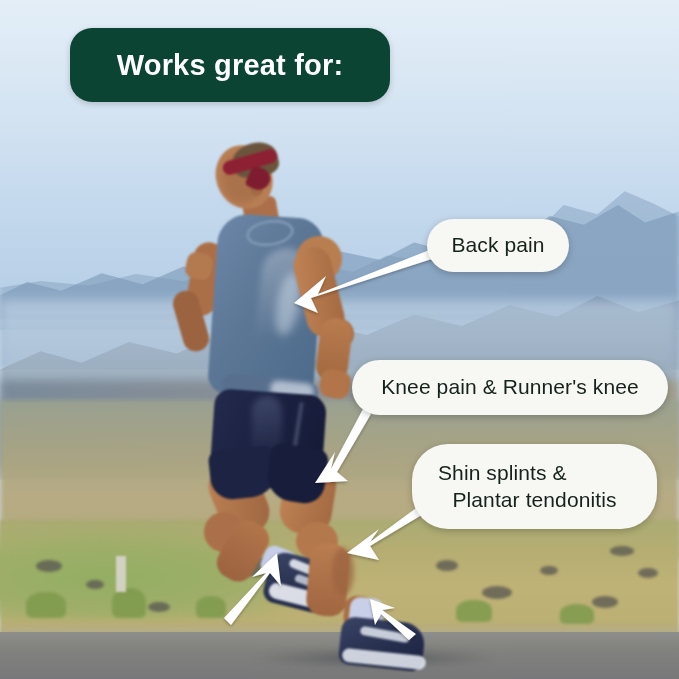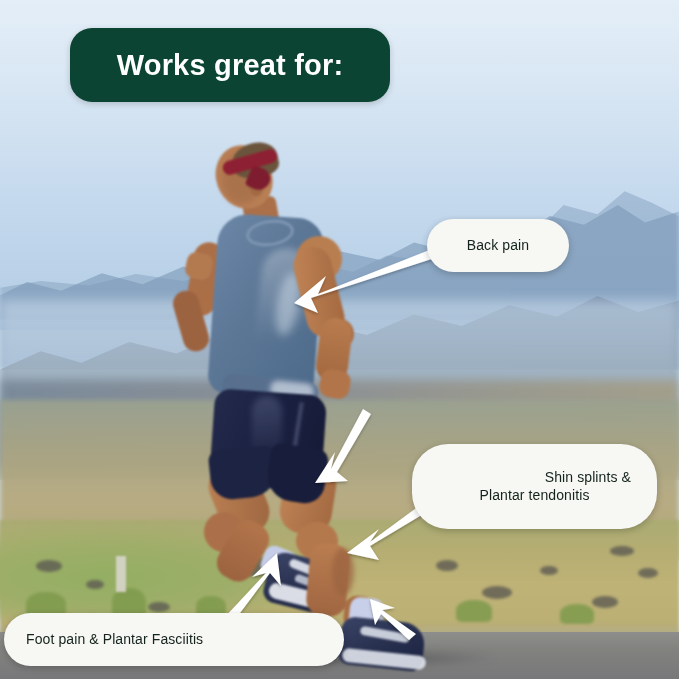--- a/index.html
+++ b/index.html
@@ -481,31 +481,31 @@
 
   .pill {
     position: absolute;
     background: #f7f7f4;
     border-radius: 999px;
     box-shadow: 0 2px 7px rgba(0,0,0,.22);
     display: flex;
     align-items: center;
     justify-content: center;
     color: #14231c;
-    font-size: 14px;
+    font-size: 21px;
     line-height: 1.28;
     letter-spacing: .1px;
     white-space: nowrap;
     padding: 0 24px;
     box-sizing: border-box;
   }
   .pill.two-line {
     border-radius: 36px;
     flex-direction: column;
-    align-items: flex-end;
+    align-items: flex-start;
     white-space: normal;
     padding: 0 26px;
   }
   .pill.two-line .l2 { align-self: center; }
 
   .badge {
     position: absolute;
     left: 70px; top: 28px;
     width: 320px; height: 74px;
     background: #0b4432;
@@ -634,24 +634,24 @@
   </svg>
 
   <div class="badge">
     <span>Works great for:</span>
   </div>
 
   <div class="pill" style="left:427px; top:219px; width:142px; height:53px;">
     <span>Back pain</span>
   </div>
 
+  <div class="pill" style="left:352px; top:360px; width:316px; height:55px;">
+    <span>Knee pain &amp; Runner's knee</span>
+  </div>
 
   <div class="pill two-line" style="left:412px; top:444px; width:245px; height:85px;">
     <span class="l1">Shin splints &amp;</span>
     <span class="l2">Plantar tendonitis</span>
   </div>
 
-  <div class="pill" style="left:4px; top:613px; width:340px; height:53px; justify-content:flex-start; padding-left:22px;">
-    <span>Foot pain &amp; Plantar Fasciitis</span>
-  </div>
 
 
 </div>
 
 </body></html>

